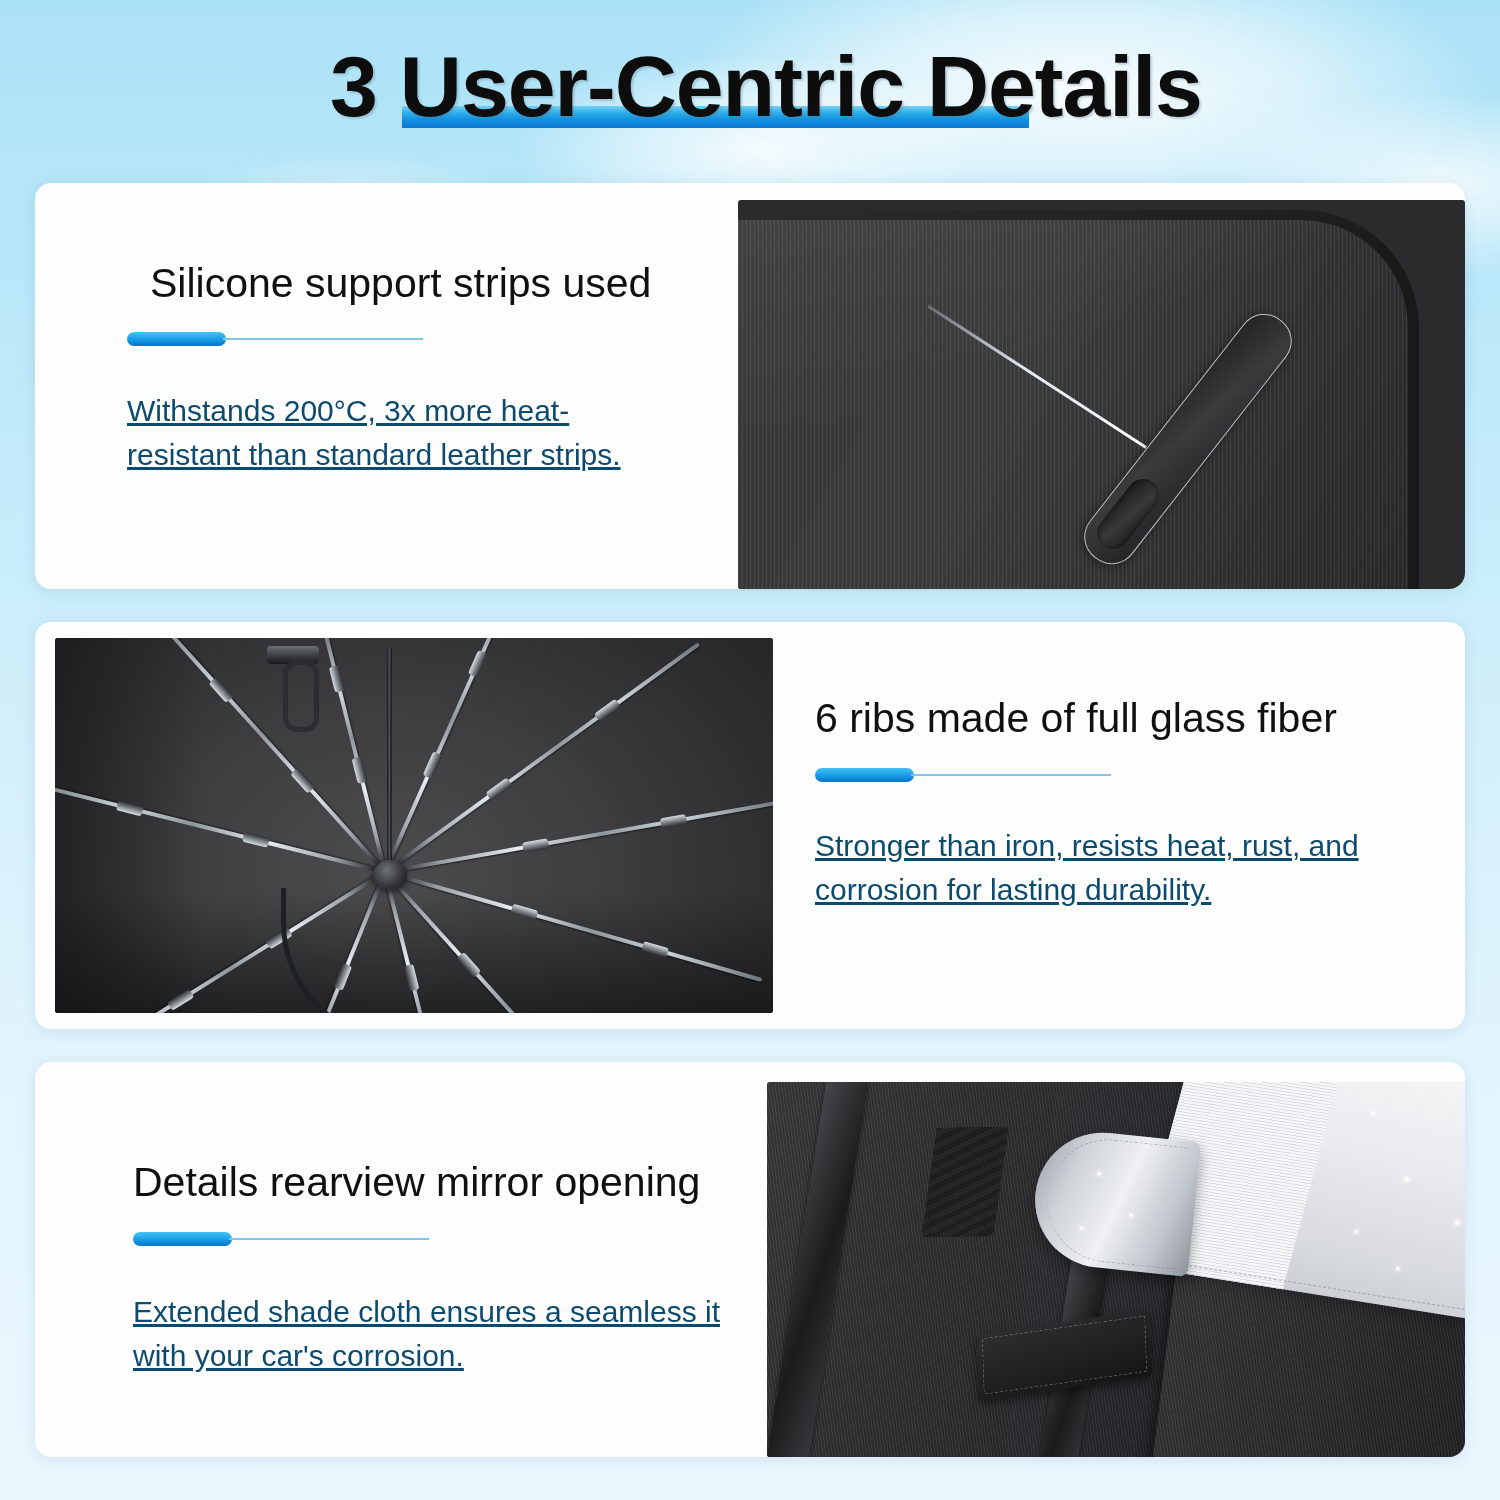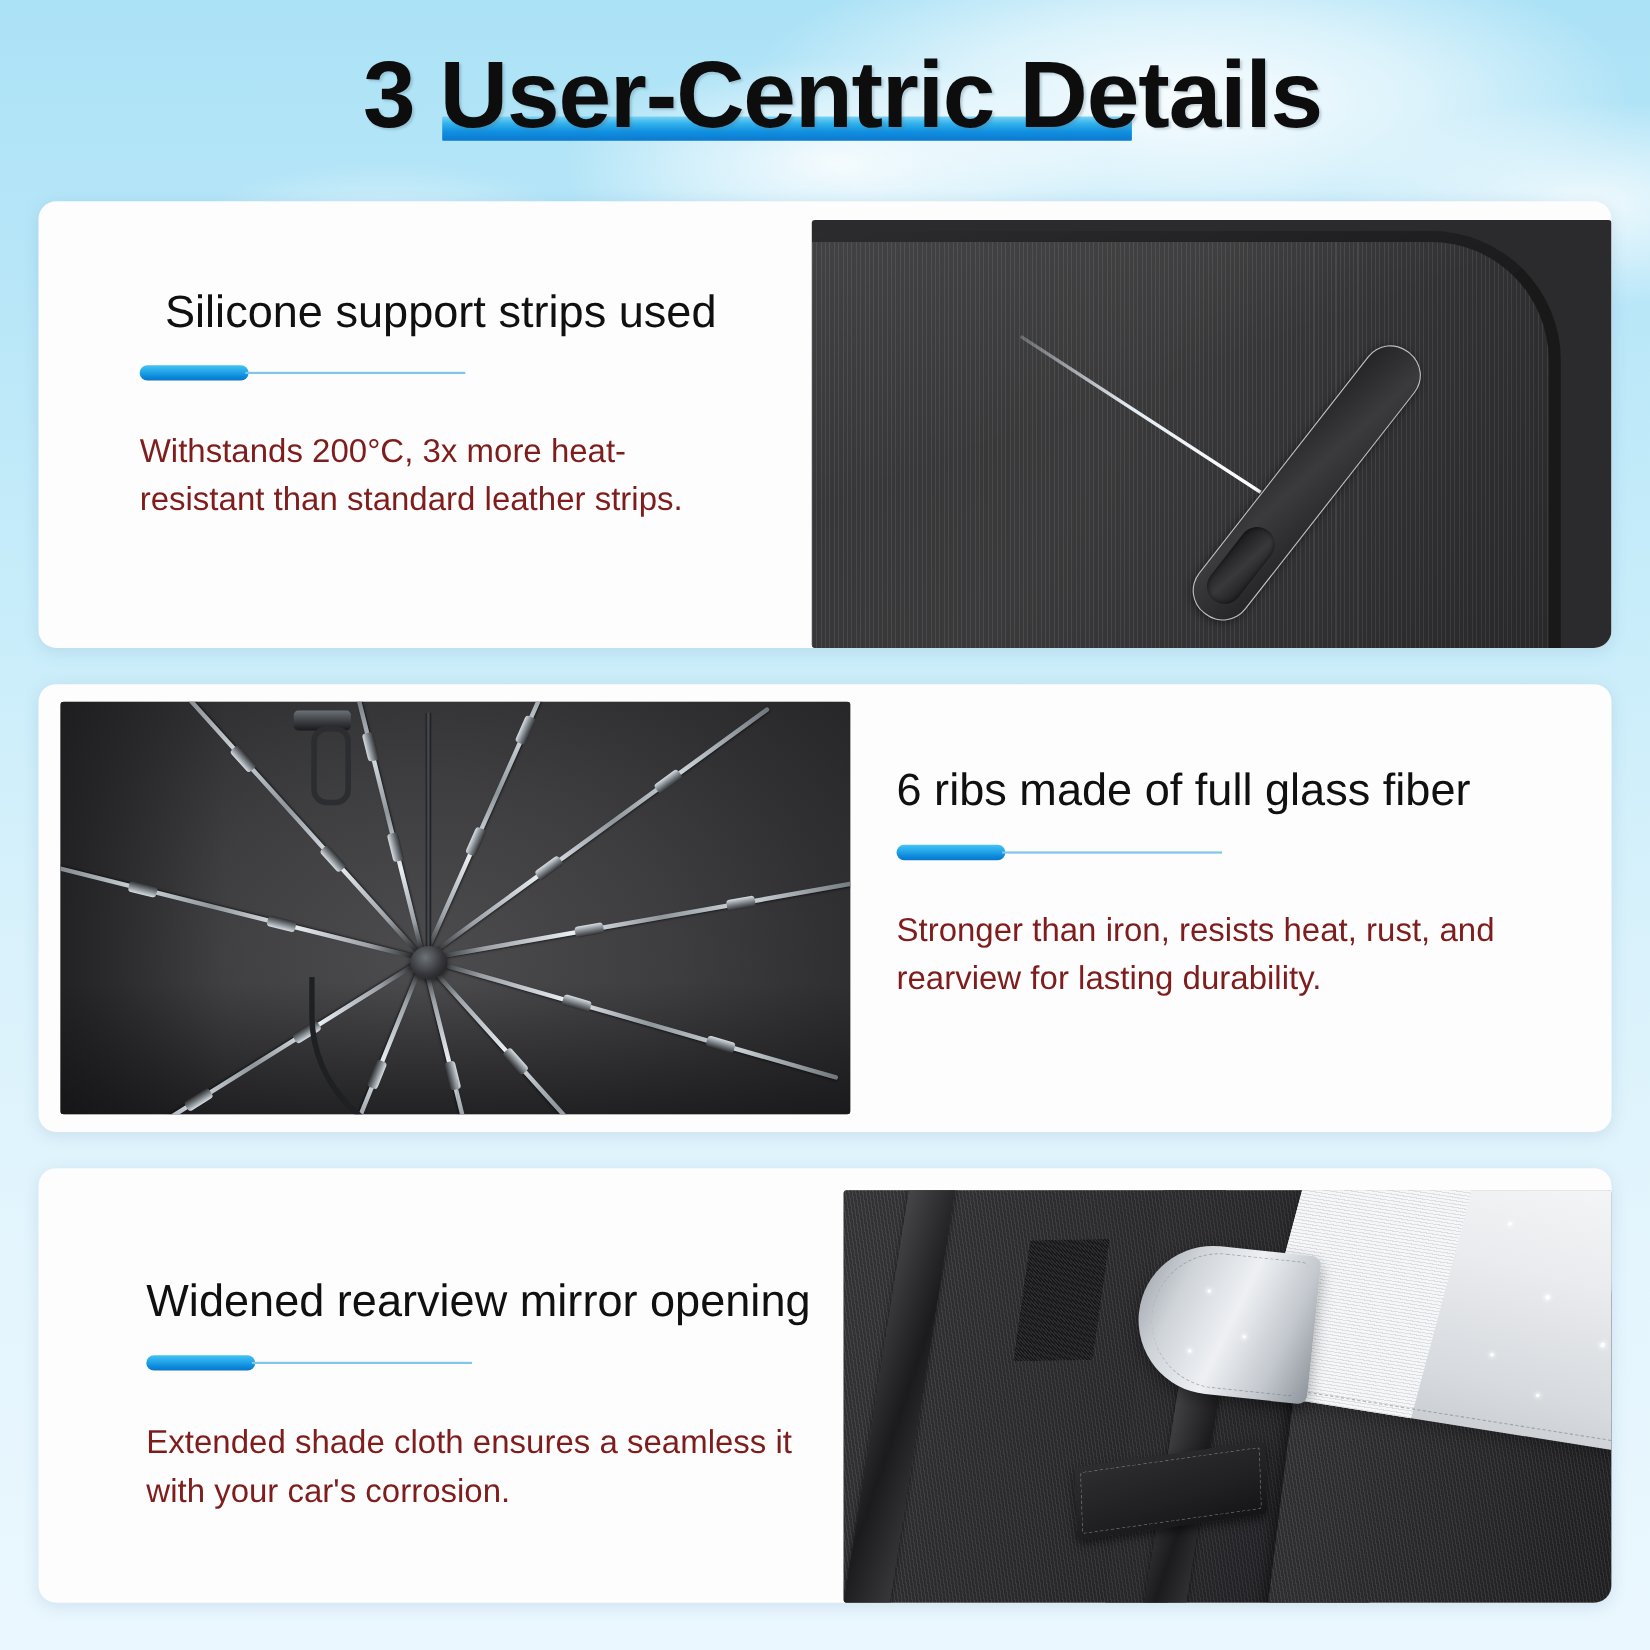--- a/index.html
+++ b/index.html
@@ -117,22 +117,23 @@
     left: 96px;
     top: 6px;
     width: 200px;
     height: 2px;
     background: #7fc6e8;
   }
 
   .body-copy {
     position: absolute;
     font-size: 30px;
-    color: #7f1d1d;
+    color: #0c4a6e;
     line-height: 44px;
+    text-decoration: underline;
   }
   #card-1 .body-copy { top: 206px; width: 520px; }
   #card-2 .body-copy { top: 202px; width: 640px; }
   #card-3 .body-copy { top: 228px; width: 620px; }
 
   
   .photo {
     position: absolute;
     overflow: hidden;
     background: #2b2b2d;
@@ -453,21 +454,21 @@
       <div class="p2-loop"></div>
       <div class="p2-curve"></div>
     </div>
 
     <div class="card-text">
       <div class="headline">6 ribs made of full glass fiber</div>
       <div class="divider">
         <span class="thick"></span>
         <span class="thin"></span>
       </div>
-      <div class="body-copy">Stronger than iron, resists heat, rust, and rearview for lasting durability.</div>
+      <div class="body-copy">Stronger than iron, resists heat, rust, and corrosion for lasting durability.</div>
     </div>
   </div>
 
   <div class="card" id="card-3">
 
     <div class="photo" id="photo-3">
       <div class="p3-bg"></div>
       <div class="p3-panel" id="p3-panel-a"></div>
       <div class="p3-panel" id="p3-panel-b"></div>
       <div class="p3-panel" id="p3-panel-c"></div>
@@ -484,21 +485,21 @@
       </div>
       <div class="p3-strap-curl">
         <span class="sparkle" style="left:60px; top:40px; width:3px; height:3px;"></span>
         <span class="sparkle" style="left:96px; top:78px; width:3px; height:3px;"></span>
         <span class="sparkle" style="left:48px; top:96px; width:3px; height:3px;"></span>
       </div>
       <div class="p3-tab"></div>
     </div>
 
     <div class="card-text">
-      <div class="headline">Widened rearview mirror opening</div>
+      <div class="headline">Details rearview mirror opening</div>
       <div class="divider">
         <span class="thick"></span>
         <span class="thin"></span>
       </div>
       <div class="body-copy">Extended shade cloth ensures a seamless it with your car's corrosion.</div>
     </div>
   </div>
 
 </div>
 

